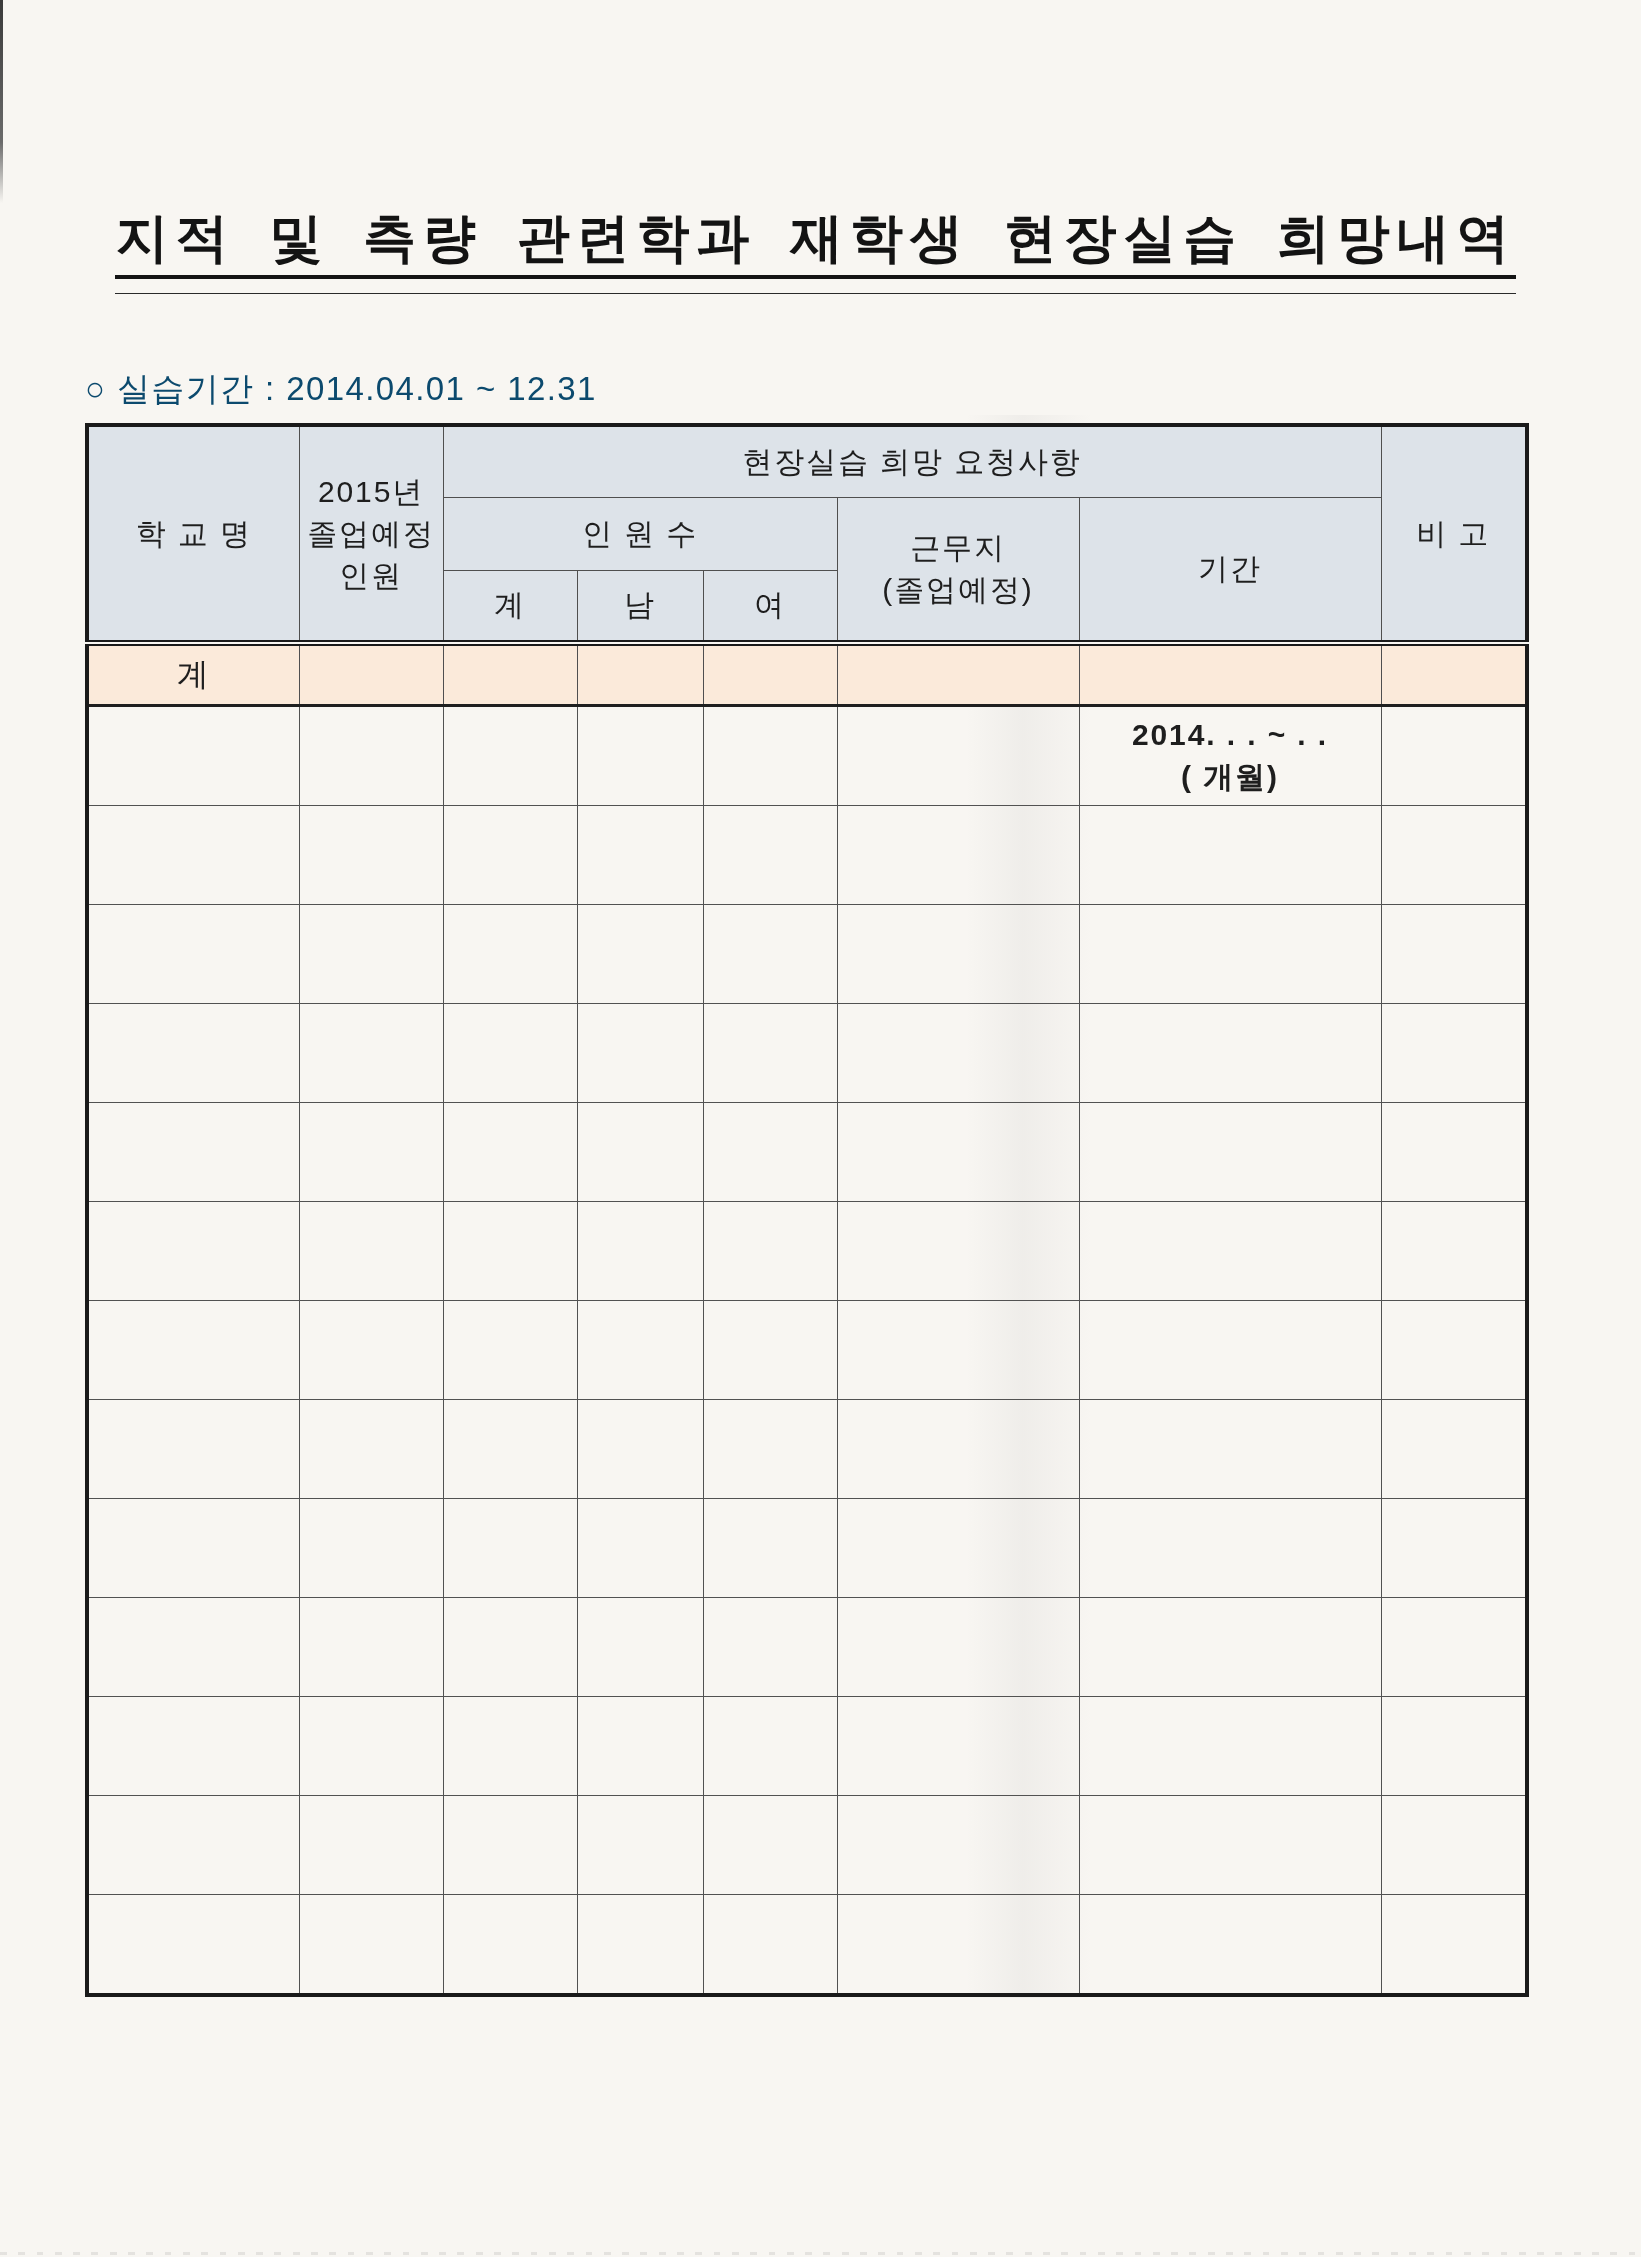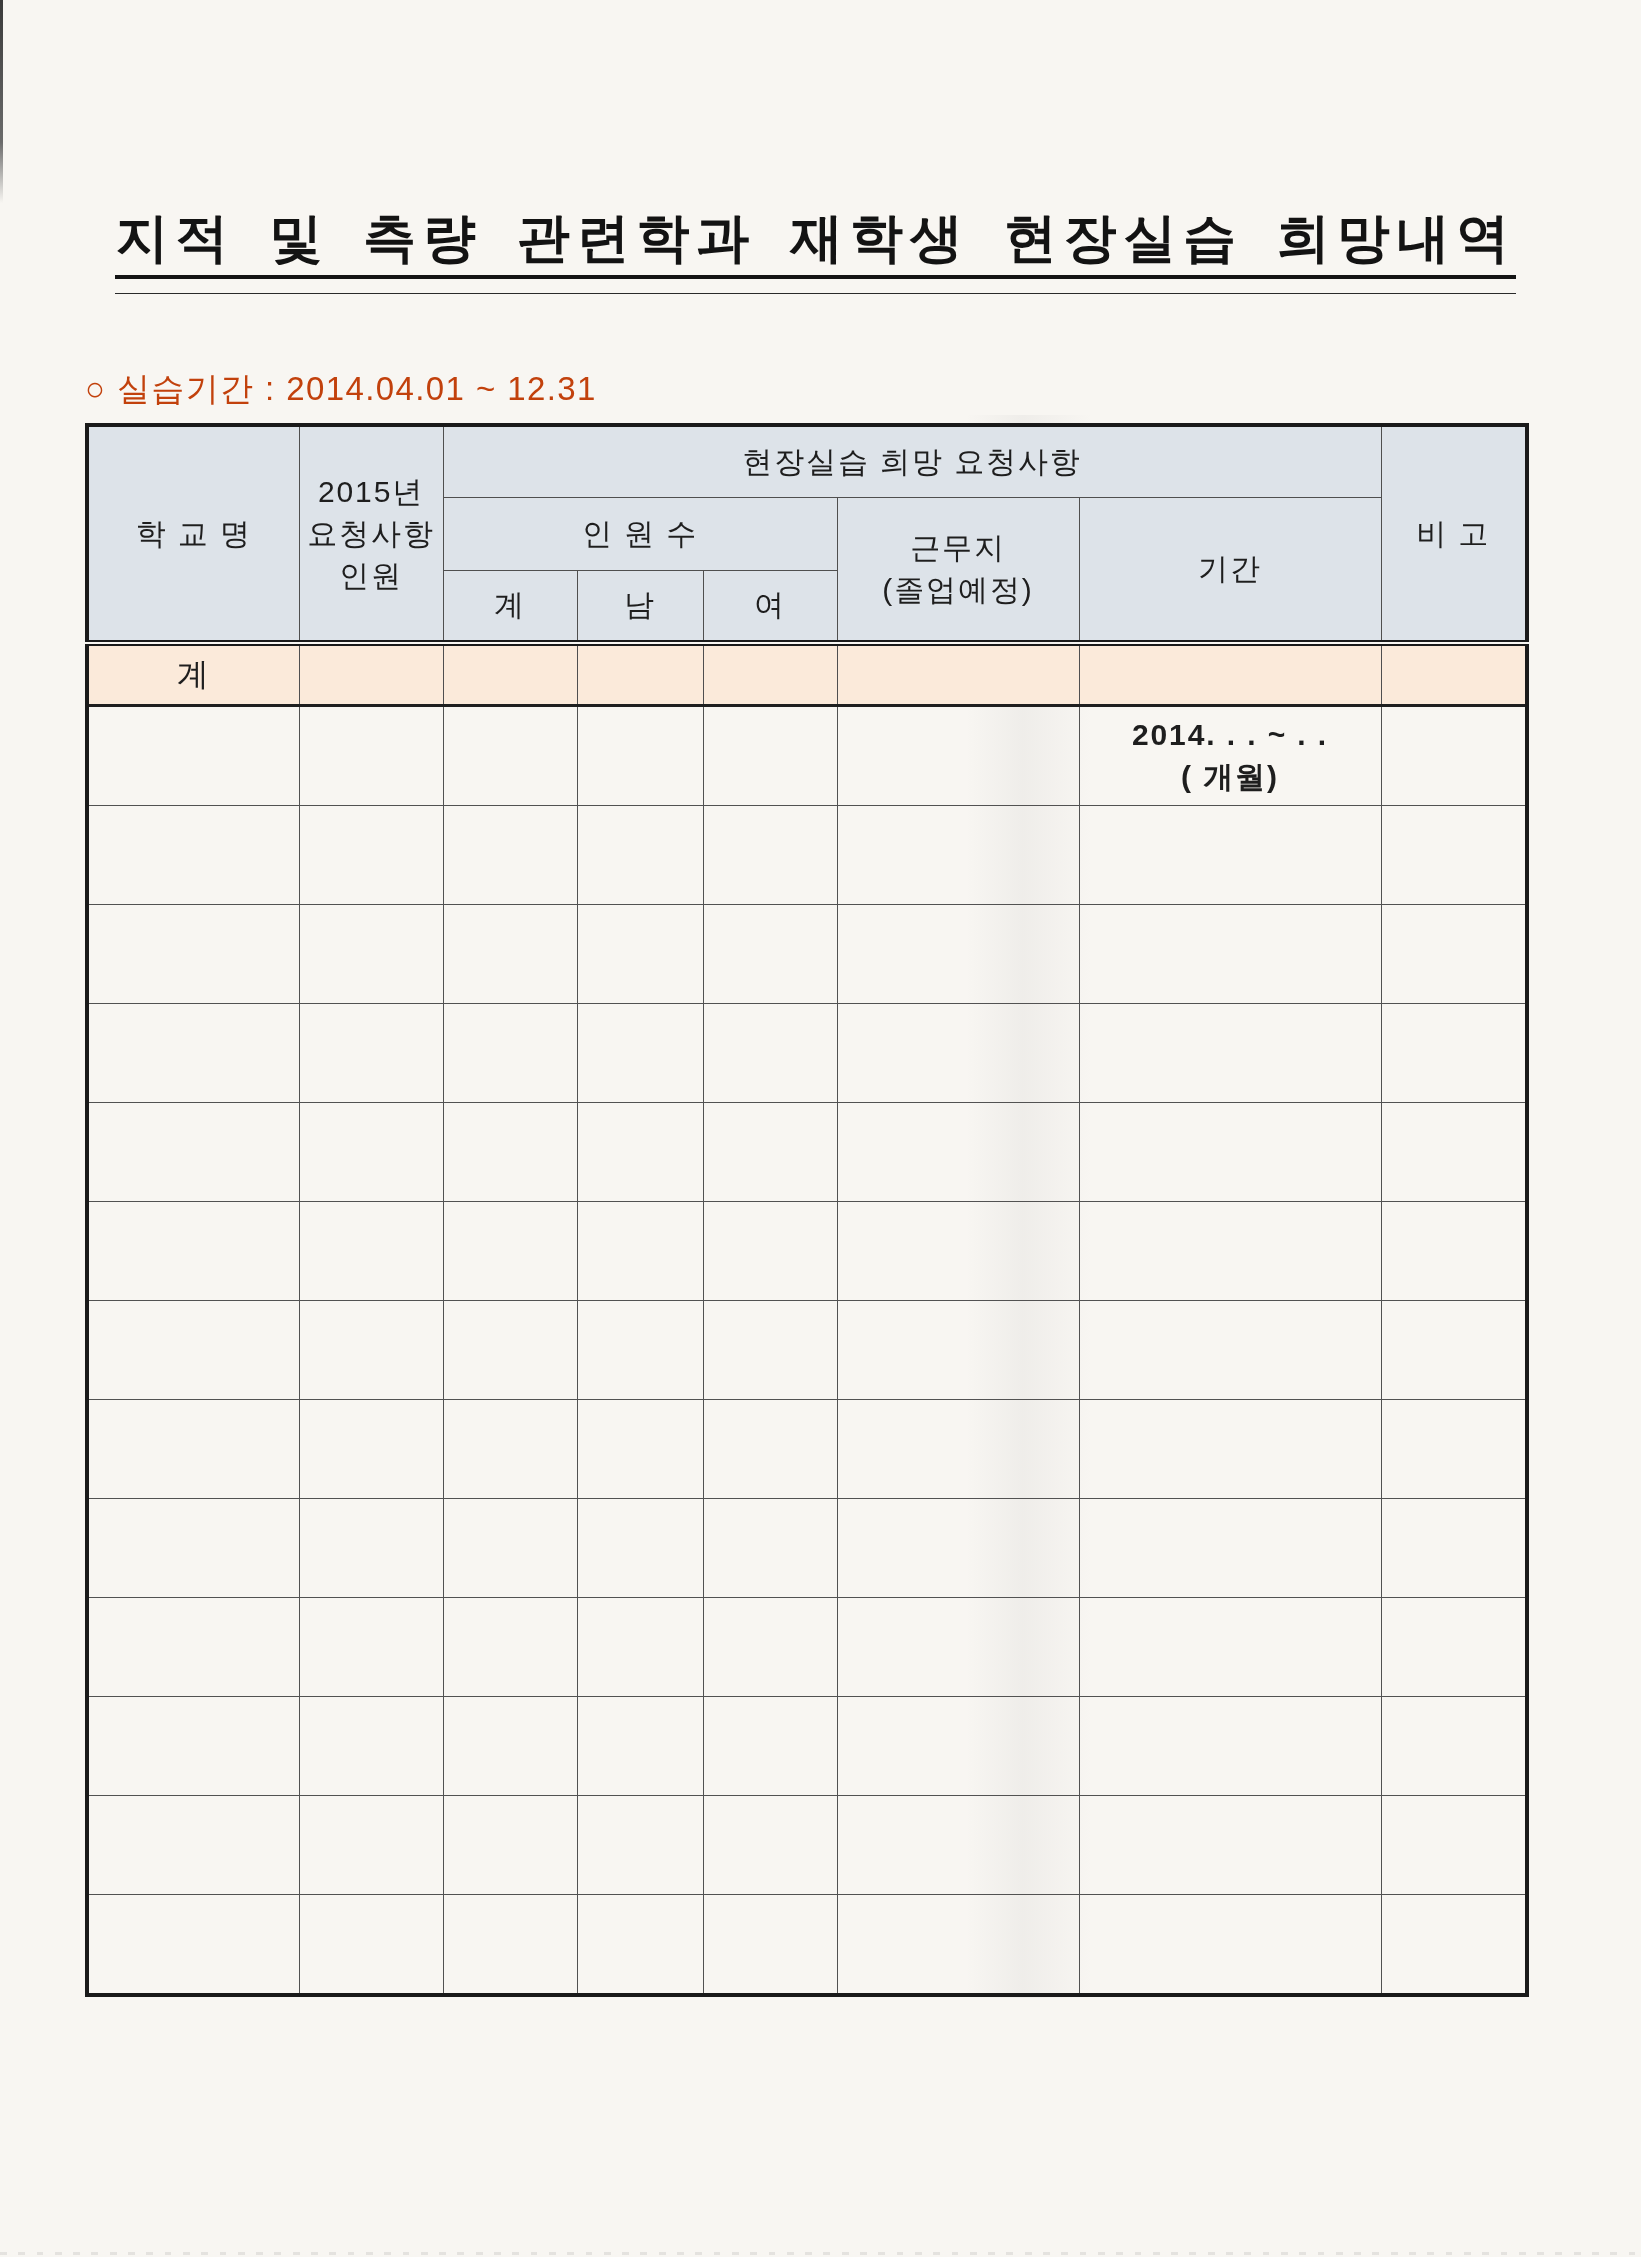--- a/index.html
+++ b/index.html
@@ -38,21 +38,21 @@
     border-bottom:1.9px solid #2a2a2a;
   }
   .doc-title::after {
     content:""; display:block; height:4.8px; background:#141414;
     margin-top:7.7px; margin-bottom:5.8px;
   }
 
   
   .subtitle {
     position:absolute; left:85px; top:367px;
-    font-size:33px; color:#c2410c; letter-spacing:1.4px;
+    font-size:33px; color:#0c4a6e; letter-spacing:1.4px;
   }
 
   
   table.form {
     position:absolute; left:85px; top:423px;
     width:1442px;
     border-collapse:collapse; table-layout:fixed;
     border:4.8px solid #1a1a1a;
   }
   table.form td {
@@ -110,21 +110,21 @@
         <col style="width:134px">
         <col style="width:242px">
       <col style="width:302px">
         <col style="width:146px">
     </colgroup>
 
     <tbody>
         <tr class="h1">
       <td class="hdr bR4" rowspan="3">학 교 명</td>
       <td class="hdr bR4" rowspan="3">2015년
-요청사항
+졸업예정
 인원</td>
       <td class="hdr bR4 hsplit" colspan="5">현장실습 희망 요청사항</td>
       <td class="hdr" rowspan="3">비 고</td>
     </tr>
     <tr class="h2">
       <td class="hdr" colspan="3">인 원 수</td>
       <td class="hdr" rowspan="2">근무지
 (졸업예정)</td>
       <td class="hdr bR4" rowspan="2">기간</td>
     </tr>

